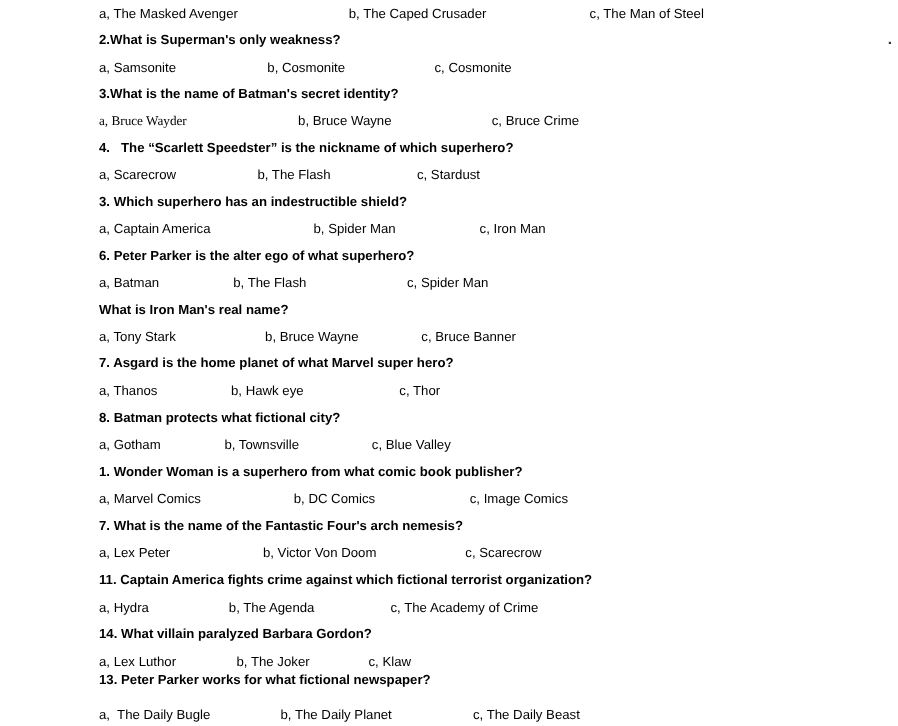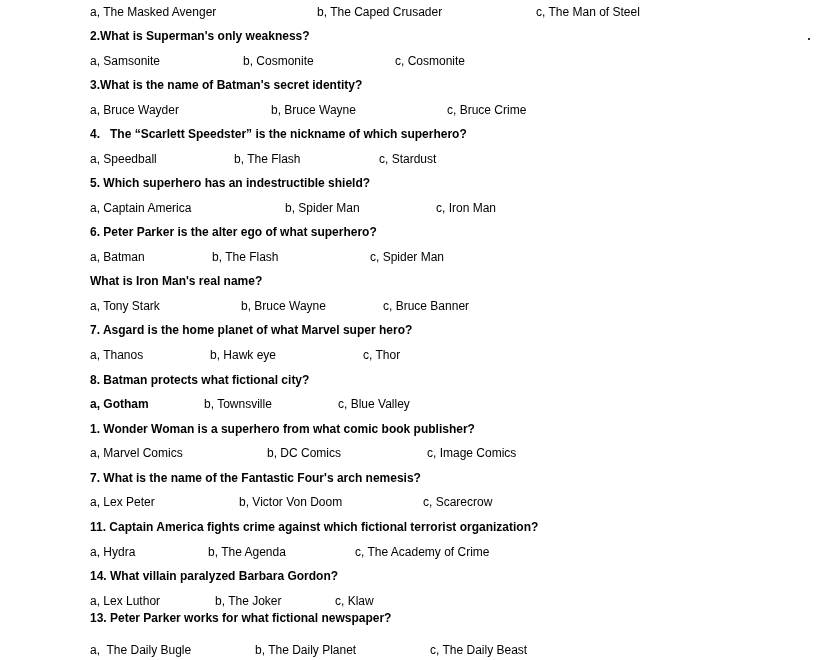--- a/index.html
+++ b/index.html
@@ -11,33 +11,33 @@
     .dot { position:absolute; left:808px; top:38px; width:2px; height:2px; background:#333; }
   </style>
 </head>
 <body>
 
 <div id="doc">
     <div class="line" style="top: 0px;"><span class="opt" style="left: 0px;">a, The Masked Avenger</span><span class="opt" style="left: 227px;">b, The Caped Crusader</span><span class="opt" style="left: 446px;">c, The Man of Steel</span></div>
     <div class="line q" style="top: 24px;">2.What is Superman's only weakness?</div>
     <div class="line" style="top: 49px;"><span class="opt" style="left: 0px;">a, Samsonite</span><span class="opt" style="left: 153px;">b, Cosmonite</span><span class="opt" style="left: 305px;">c, Cosmonite</span></div>
     <div class="line q" style="top: 73px;">3.What is the name of Batman's secret identity?</div>
-    <div class="line" style="top: 98px;"><span class="opt" style="left: 0px;">a, Bruce Wayder</span><span class="opt" style="left: 181px;">b, Bruce Wayne</span><span class="opt" style="left: 357px;">c, Bruce Crime</span></div>
+    <div class="line" style="top: 98px;"><span class="opt" style="left: 0px; font-family: Liberation Serif, serif;">a, Bruce Wayder</span><span class="opt" style="left: 181px;">b, Bruce Wayne</span><span class="opt" style="left: 357px;">c, Bruce Crime</span></div>
     <div class="line q" style="top: 122px; text-align: center;">4.   The “Scarlett Speedster” is the nickname of which superhero?</div>
-    <div class="line" style="top: 147px;"><span class="opt" style="left: 0px;">a, Speedball</span><span class="opt" style="left: 144px;">b, The Flash</span><span class="opt" style="left: 289px;">c, Stardust</span></div>
-    <div class="line q" style="top: 171px;">5. Which superhero has an indestructible shield?</div>
+    <div class="line" style="top: 147px;"><span class="opt" style="left: 0px;">a, Scarecrow</span><span class="opt" style="left: 144px;">b, The Flash</span><span class="opt" style="left: 289px;">c, Stardust</span></div>
+    <div class="line q" style="top: 171px;">3. Which superhero has an indestructible shield?</div>
     <div class="line" style="top: 196px;"><span class="opt" style="left: 0px;">a, Captain America</span><span class="opt" style="left: 195px;">b, Spider Man</span><span class="opt" style="left: 346px; text-align: right;">c, Iron Man</span></div>
     <div class="line q" style="top: 220px;">6. Peter Parker is the alter ego of what superhero?</div>
     <div class="line" style="top: 245px;"><span class="opt" style="left: 0px;">a, Batman</span><span class="opt" style="left: 122px;">b, The Flash</span><span class="opt" style="left: 280px;">c, Spider Man</span></div>
     <div class="line q" style="top: 269px;">What is Iron Man's real name?</div>
     <div class="line" style="top: 294px;"><span class="opt" style="left: 0px;">a, Tony Stark</span><span class="opt" style="left: 151px;">b, Bruce Wayne</span><span class="opt" style="left: 293px;">c, Bruce Banner</span></div>
     <div class="line q" style="top: 318px;">7. Asgard is the home planet of what Marvel super hero?</div>
     <div class="line" style="top: 343px;"><span class="opt" style="left: 0px;">a, Thanos</span><span class="opt" style="left: 120px;">b, Hawk eye</span><span class="opt" style="left: 273px;">c, Thor</span></div>
     <div class="line q" style="top: 368px;">8. Batman protects what fictional city?</div>
-    <div class="line" style="top: 392px;"><span class="opt" style="left: 0px; font-weight: bold;">a, Gotham</span><span class="opt" style="left: 114px;">b, Townsville</span><span class="opt" style="left: 248px;">c, Blue Valley</span></div>
+    <div class="line" style="top: 392px;"><span class="opt" style="left: 0px;">a, Gotham</span><span class="opt" style="left: 114px;">b, Townsville</span><span class="opt" style="left: 248px;">c, Blue Valley</span></div>
     <div class="line q" style="top: 417px;">1. Wonder Woman is a superhero from what comic book publisher?</div>
     <div class="line" style="top: 441px;"><span class="opt" style="left: 0px;">a, Marvel Comics</span><span class="opt" style="left: 177px;">b, DC Comics</span><span class="opt" style="left: 337px;">c, Image Comics</span></div>
     <div class="line q" style="top: 466px;">7. What is the name of the Fantastic Four's arch nemesis?</div>
     <div class="line" style="top: 490px;"><span class="opt" style="left: 0px;">a, Lex Peter</span><span class="opt" style="left: 149px;">b, Victor Von Doom</span><span class="opt" style="left: 333px;">c, Scarecrow</span></div>
     <div class="line q" style="top: 515px;">11. Captain America fights crime against which fictional terrorist organization?</div>
     <div class="line" style="top: 540px;"><span class="opt" style="left: 0px; text-align: center;">a, Hydra</span><span class="opt" style="left: 118px;">b, The Agenda</span><span class="opt" style="left: 265px;">c, The Academy of Crime</span></div>
     <div class="line q" style="top: 564px;">14. What villain paralyzed Barbara Gordon?</div>
     <div class="line" style="top: 589px;"><span class="opt" style="left: 0px;">a, Lex Luthor</span><span class="opt" style="left: 125px;">b, The Joker</span><span class="opt" style="left: 245px;">c, Klaw</span></div>
     <div class="line q" style="top: 587px; margin-top: 19px;">13. Peter Parker works for what fictional newspaper?</div>
     <div class="line" style="top: 638px;"><span class="opt" style="left: 0px;">a,  The Daily Bugle</span><span class="opt" style="left: 165px;">b, The Daily Planet</span><span class="opt" style="left: 340px;">c, The Daily Beast</span></div>

